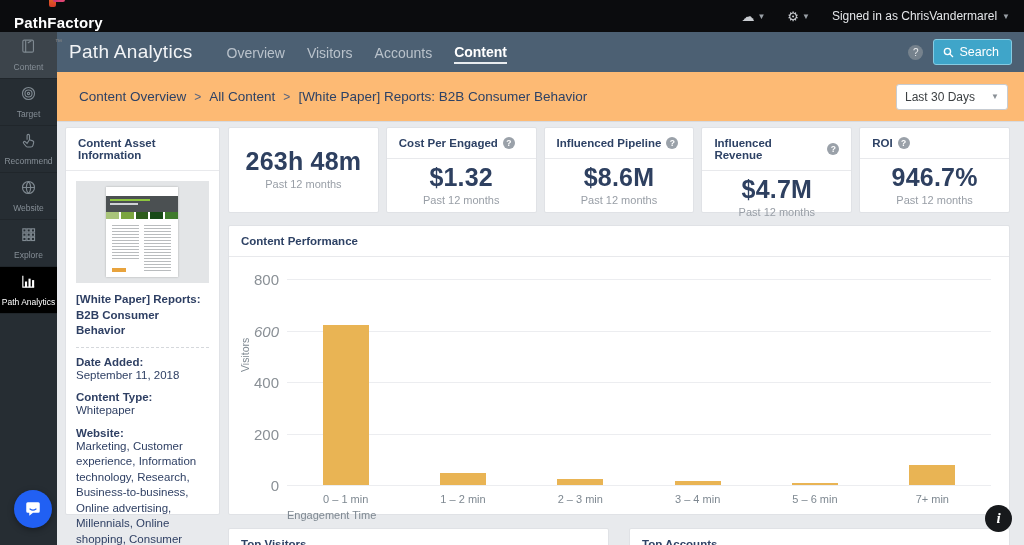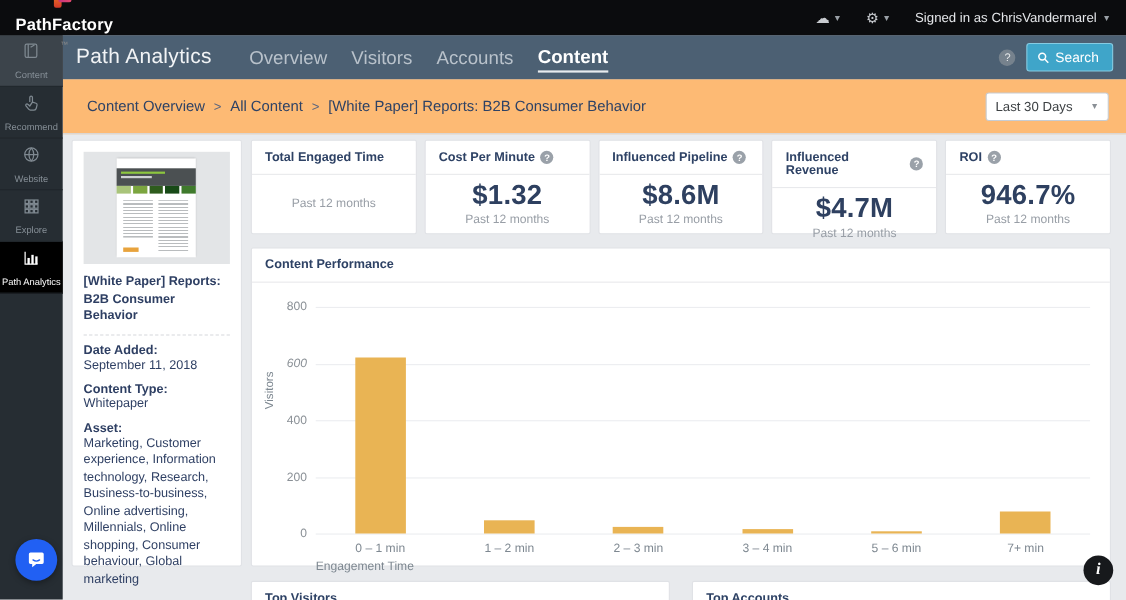--- a/index.html
+++ b/index.html
@@ -33,21 +33,21 @@
   .side-item.hl { background:#3c444b; }
   .side-item.active { background:#000; }
   .side-item.active .s-label { color:#fff; }
   .side-item.active svg { stroke:#fff; }
 
   
   .appbar { position:absolute; left:57px; top:32px; width:967px; height:40px;
     background:#4c6073; display:flex; align-items:center; padding:0 12px; z-index:20; }
   .app-title { color:#f2f4f6; font-size:19px; font-weight:300; letter-spacing:.3px; margin-right:34px; }
   .tabs { display:flex; align-items:center; gap:22px; }
-  .tab { color:#b9c2cb; font-size:17px; cursor:pointer; padding:4px 0 2px; }
+  .tab { color:#b9c2cb; font-size:14px; cursor:pointer; padding:4px 0 2px; }
   .tab.active { color:#fff; font-weight:bold; border-bottom:2px solid #e8ecef; }
   .appbar-right { margin-left:auto; display:flex; align-items:center; gap:10px; }
   .help-dot { width:15px; height:15px; border-radius:50%; background:#7d8archive; background:#76828d;
     color:#e8eaec; font-size:10px; display:flex; align-items:center; justify-content:center; cursor:pointer; }
   .search-btn { background:#3fa5c9; border:1px solid #85cbe2; border-radius:3px; color:#fff;
     font-size:12.5px; padding:5px 12px 5px 9px; display:flex; align-items:center; gap:5px; cursor:pointer; }
   .search-btn svg { width:11px; height:11px; stroke:#fff; fill:none; stroke-width:2; }
 
   
   .crumbbar { position:absolute; left:57px; top:72px; width:967px; height:50px;
@@ -97,21 +97,21 @@
   .metric-period { font-size:11px; color:#989ea6; margin-top:2px; }
 
   
   .chart-card { position:absolute; left:171px; top:103px; right:14px; height:290px; }
   .chart-wrap { position:relative; height:262px; }
   .ylabel { position:absolute; left:10px; top:115px; transform:rotate(-90deg); transform-origin:left top;
     font-size:10.5px; color:#7e8891; }
   .plot { position:absolute; left:58px; top:22px; right:18px; height:206px; }
   .gridline { position:absolute; left:0; right:0; height:1px; background:#ecedf0; }
   .ytick { position:absolute; right:100%; margin-right:8px; transform:translateY(-50%);
-    font-size:11px; color:#8a9096; white-space:nowrap; }
+    font-size:15px; color:#8a9096; white-space:nowrap; }
   .bars { position:absolute; left:0; right:0; bottom:0; top:0; display:flex; }
   .slot { flex:1; position:relative; }
   .bar { position:absolute; left:50%; transform:translateX(-50%); bottom:0; width:46px; background:#e9b454; }
   .xcat { position:absolute; top:100%; margin-top:8px; width:100%; text-align:center; font-size:11px; color:#7e8891; }
   .xlabel { position:absolute; left:58px; right:18px; top:252px; text-align:left; font-size:11px; color:#7e8891; }
 
   
   .bottom-row { position:absolute; left:171px; top:406px; right:14px; display:flex; gap:20px; height:60px; }
   .bottom-card { flex:1; }
 
@@ -156,20 +156,28 @@
 <div class="sidebar">
     <div class="side-item hl">
       <span style="color: rgb(127, 137, 145);"><svg viewBox="0 0 24 24" style="width: 17px; height: 17px; stroke: rgb(127, 137, 145); fill: none; stroke-width: 1.6;">
           <path d="M6 3 h11 a2 2 0 0 1 2 2 v13 a2 2 0 0 1 -2 2 h-11 a2 2 0 0 1 -2 -2 v-13 a2 2 0 0 1 2 -2 z"></path>
           <path d="M8 3 v17 M11 7 l5 -3"></path>
         </svg></span>
       <span class="s-label">Content</span>
     </div>
     <div class="side-item">
       <span style="color: rgb(127, 137, 145);"><svg viewBox="0 0 24 24" style="width: 17px; height: 17px; stroke: rgb(127, 137, 145); fill: none; stroke-width: 1.6;">
+          <circle cx="12" cy="12" r="8.5"></circle>
+          <circle cx="12" cy="12" r="5"></circle>
+          <circle cx="12" cy="12" r="1.6"></circle>
+        </svg></span>
+      <span class="s-label">Target</span>
+    </div>
+    <div class="side-item">
+      <span style="color: rgb(127, 137, 145);"><svg viewBox="0 0 24 24" style="width: 17px; height: 17px; stroke: rgb(127, 137, 145); fill: none; stroke-width: 1.6;">
           <path d="M10 11 V5 a1.7 1.7 0 0 1 3.4 0 v6 M13.4 11 l4.6 1.5 a2 2 0 0 1 1.3 2.4 l-1 4 a3 3 0 0 1 -3 2.3 h-4.5 a3 3 0 0 1 -2.3 -1.1 l-3.4 -4.2 a1.6 1.6 0 0 1 2.4 -2.1 l2.5 2.2 z"></path>
         </svg></span>
       <span class="s-label">Recommend</span>
     </div>
     <div class="side-item">
       <span style="color: rgb(127, 137, 145);"><svg viewBox="0 0 24 24" style="width: 17px; height: 17px; stroke: rgb(127, 137, 145); fill: none; stroke-width: 1.6;">
           <circle cx="12" cy="12" r="8.5"></circle>
           <path d="M3.5 12 h17 M12 3.5 a13 13 0 0 1 0 17 M12 3.5 a13 13 0 0 0 0 17"></path>
         </svg></span>
       <span class="s-label">Website</span>
@@ -229,20 +237,21 @@
     </div>
   <div class="datefilter">
     <span>Last 30 Days</span>
     <span class="caret">▼</span>
   </div>
 </div>
 
 <div class="main">
 
   <div class="card asset-card">
+    <div class="card-head">Content Asset Information</div>
     <div class="asset-body">
       <div class="thumb">
         <div class="page">
           <div class="page-band">
               <i></i>
               <b></b>
             </div>
           <div class="green-row">
             <span style="background:#a9c47a"></span>
               <span style="background:#7ba53f"></span>
@@ -253,38 +262,36 @@
           <div class="txtcol tc1"></div>
           <div class="txtcol tc2"></div>
           <div class="orange-chip"></div>
         </div>
       </div>
       <div class="asset-title">[White Paper] Reports: B2B Consumer Behavior</div>
       <div class="meta-label">Date Added:</div>
       <div class="meta-value">September 11, 2018</div>
       <div class="meta-label">Content Type:</div>
       <div class="meta-value">Whitepaper</div>
-      <div class="meta-label">Asset:</div>
+      <div class="meta-label">Website:</div>
       <div class="meta-value">Marketing, Customer experience, Information technology, Research, Business-to-business, Online advertising, Millennials, Online shopping, Consumer behaviour, Global marketing</div>
 
     </div>
   </div>
 
   <div class="metrics">
       <div class="card metric">
+        <div class="metric-body">
+          <div class="metric-value">263h 48m</div>
+          <div class="metric-period">Past 12 months</div>
+        </div>
+      </div>
+      <div class="card metric">
         <div class="card-head">
-          <span>Total Engaged Time</span>
-        </div>
-        <div class="metric-body">
-          <div class="metric-period">Past 12 months</div>
-        </div>
-      </div>
-      <div class="card metric">
-        <div class="card-head">
-          <span>Cost Per Minute</span>
+          <span>Cost Per Engaged</span>
           <span class="qmark">?</span>
         </div>
         <div class="metric-body">
           <div class="metric-value">$1.32</div>
           <div class="metric-period">Past 12 months</div>
         </div>
       </div>
       <div class="card metric">
         <div class="card-head">
           <span>Influenced Pipeline</span>

